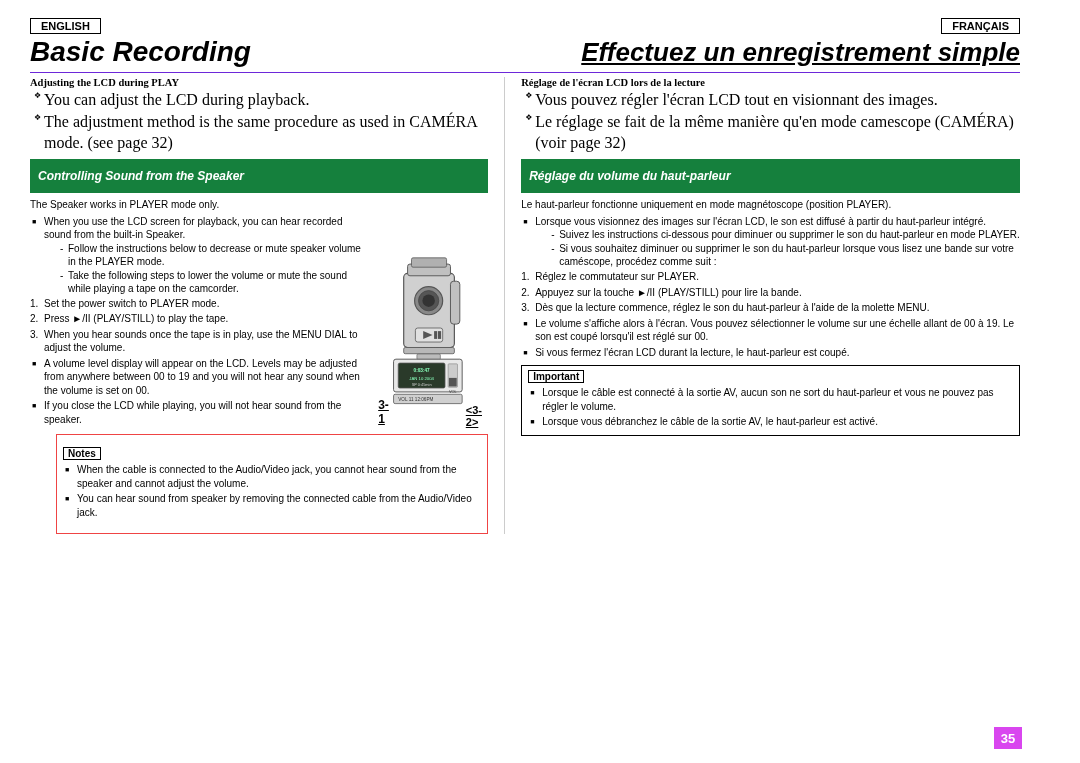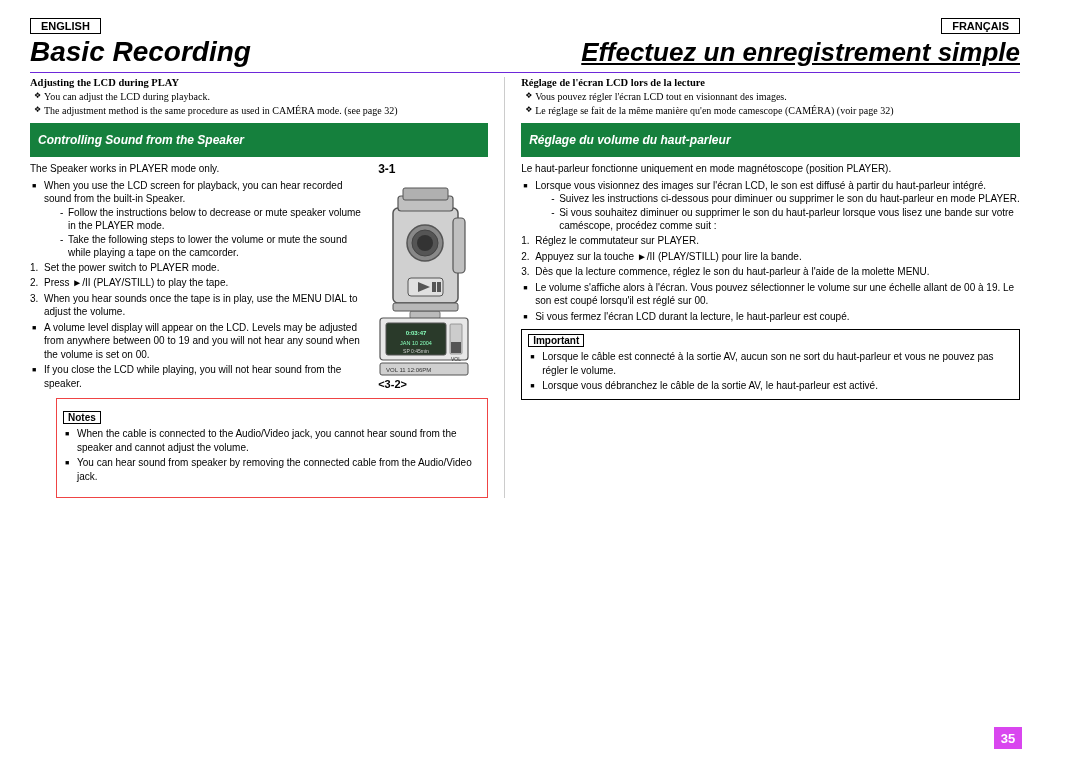--- a/index.html
+++ b/index.html
@@ -73,21 +73,21 @@
     .adjust-title {
       font-weight: bold;
       font-size: 10.5px;
       margin-bottom: 2px;
     }
     .adjust-bullets {
       list-style: none;
       padding-left: 4px;
     }
     .adjust-bullets li {
-      font-size: 10px;
+      font-size: 16px;
       padding-left: 10px;
       position: relative;
       margin-bottom: 1px;
       line-height: 1.3;
     }
     .adjust-bullets li::before {
       content: '❖';
       position: absolute;
       left: 0;
       font-size: 8px;
@@ -109,22 +109,23 @@
       gap: 8px;
       margin-bottom: 2px;
     }
     .text-content {
       flex: 1;
     }
     .camcorder-area {
       width: 110px;
       flex-shrink: 0;
       display: flex;
-      flex-direction: column;
-      align-items: flex-start;
+      flex-direction: row;
+      align-items: flex-end;
+      text-decoration: underline;
     }
     p { font-size: 10px; line-height: 1.35; margin-bottom: 3px; }
     .bullet-square {
       list-style: none;
       padding-left: 2px;
     }
     .bullet-square > li {
       font-size: 10px;
       padding-left: 12px;
       position: relative;

